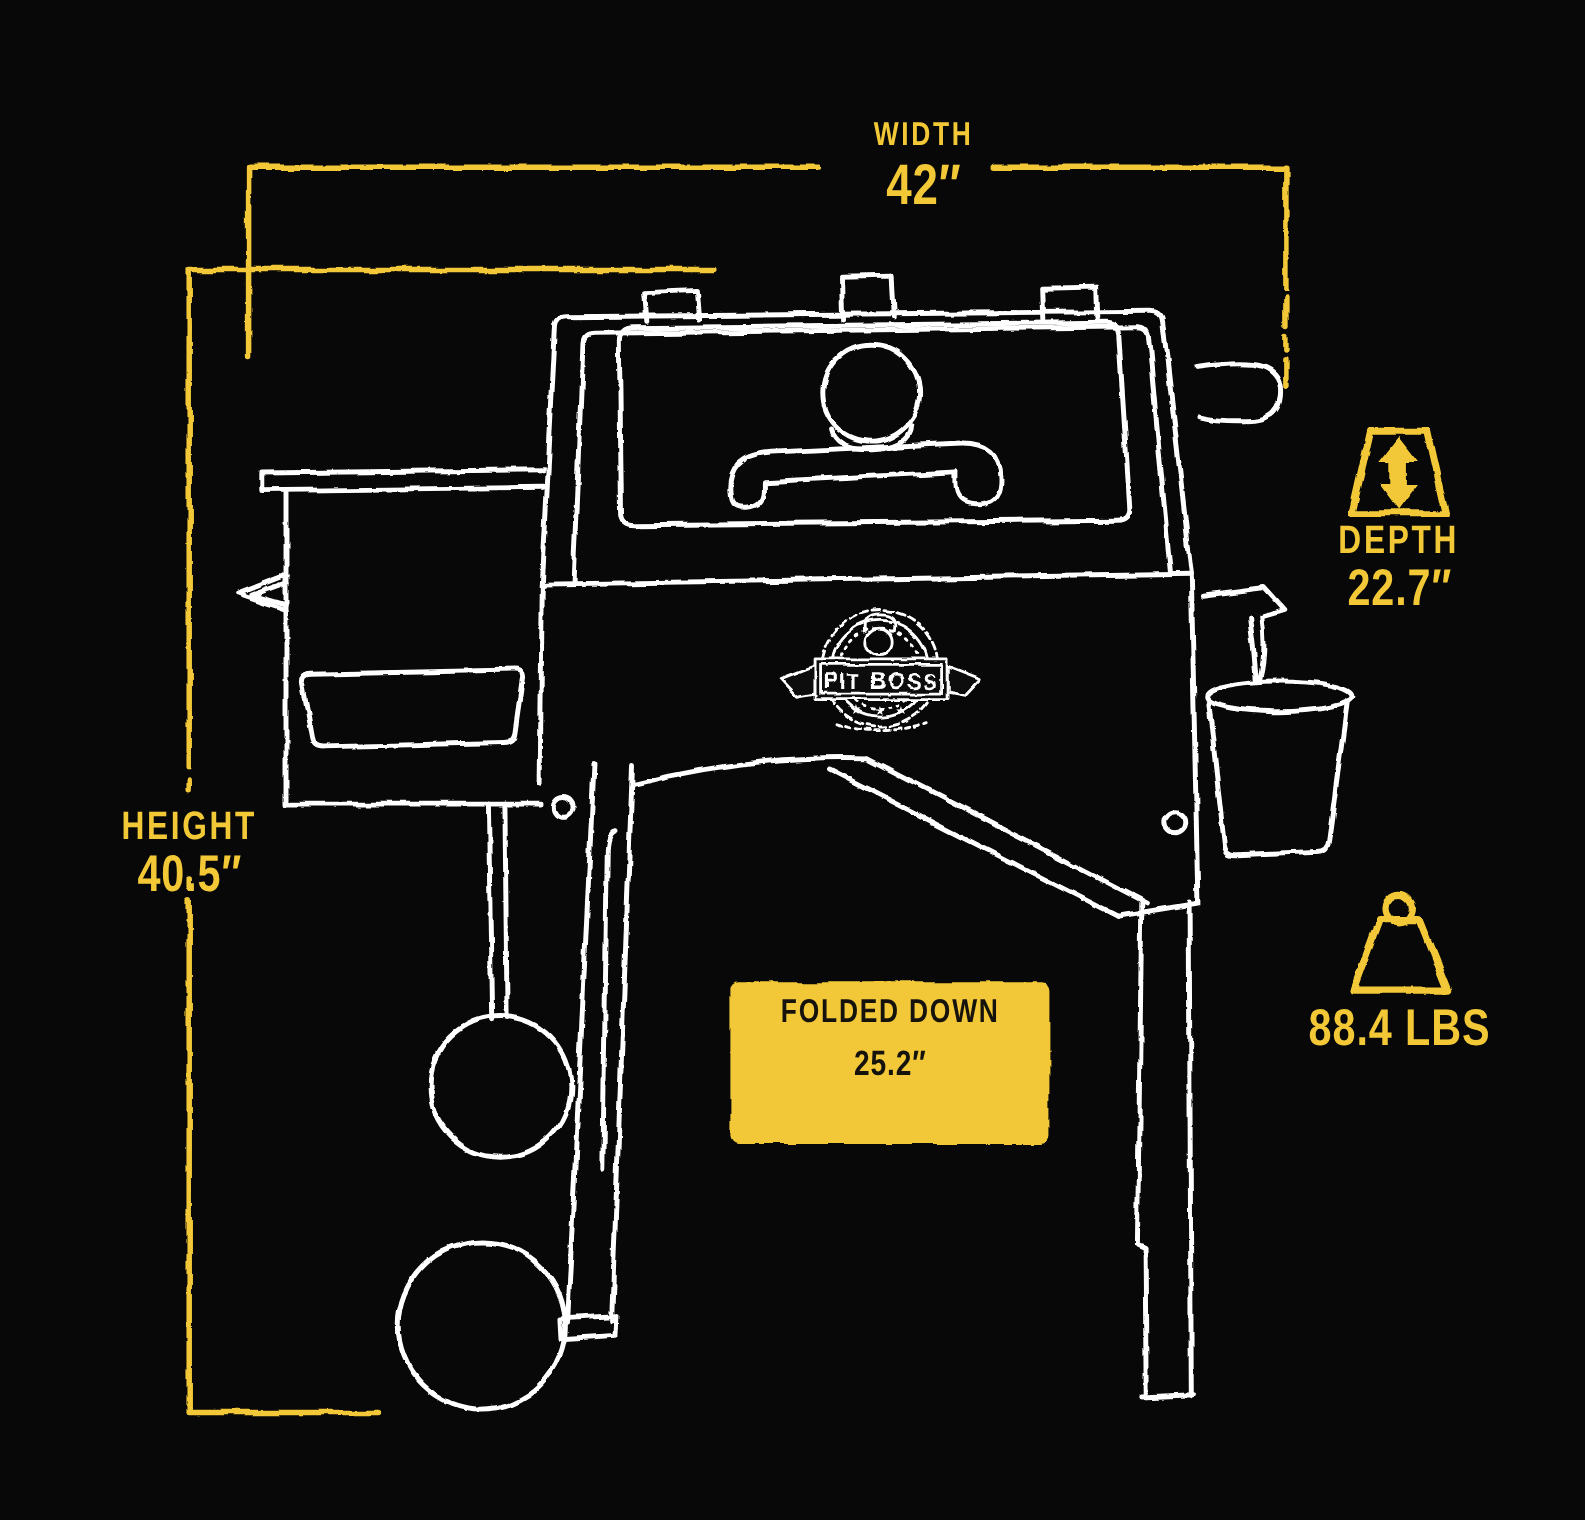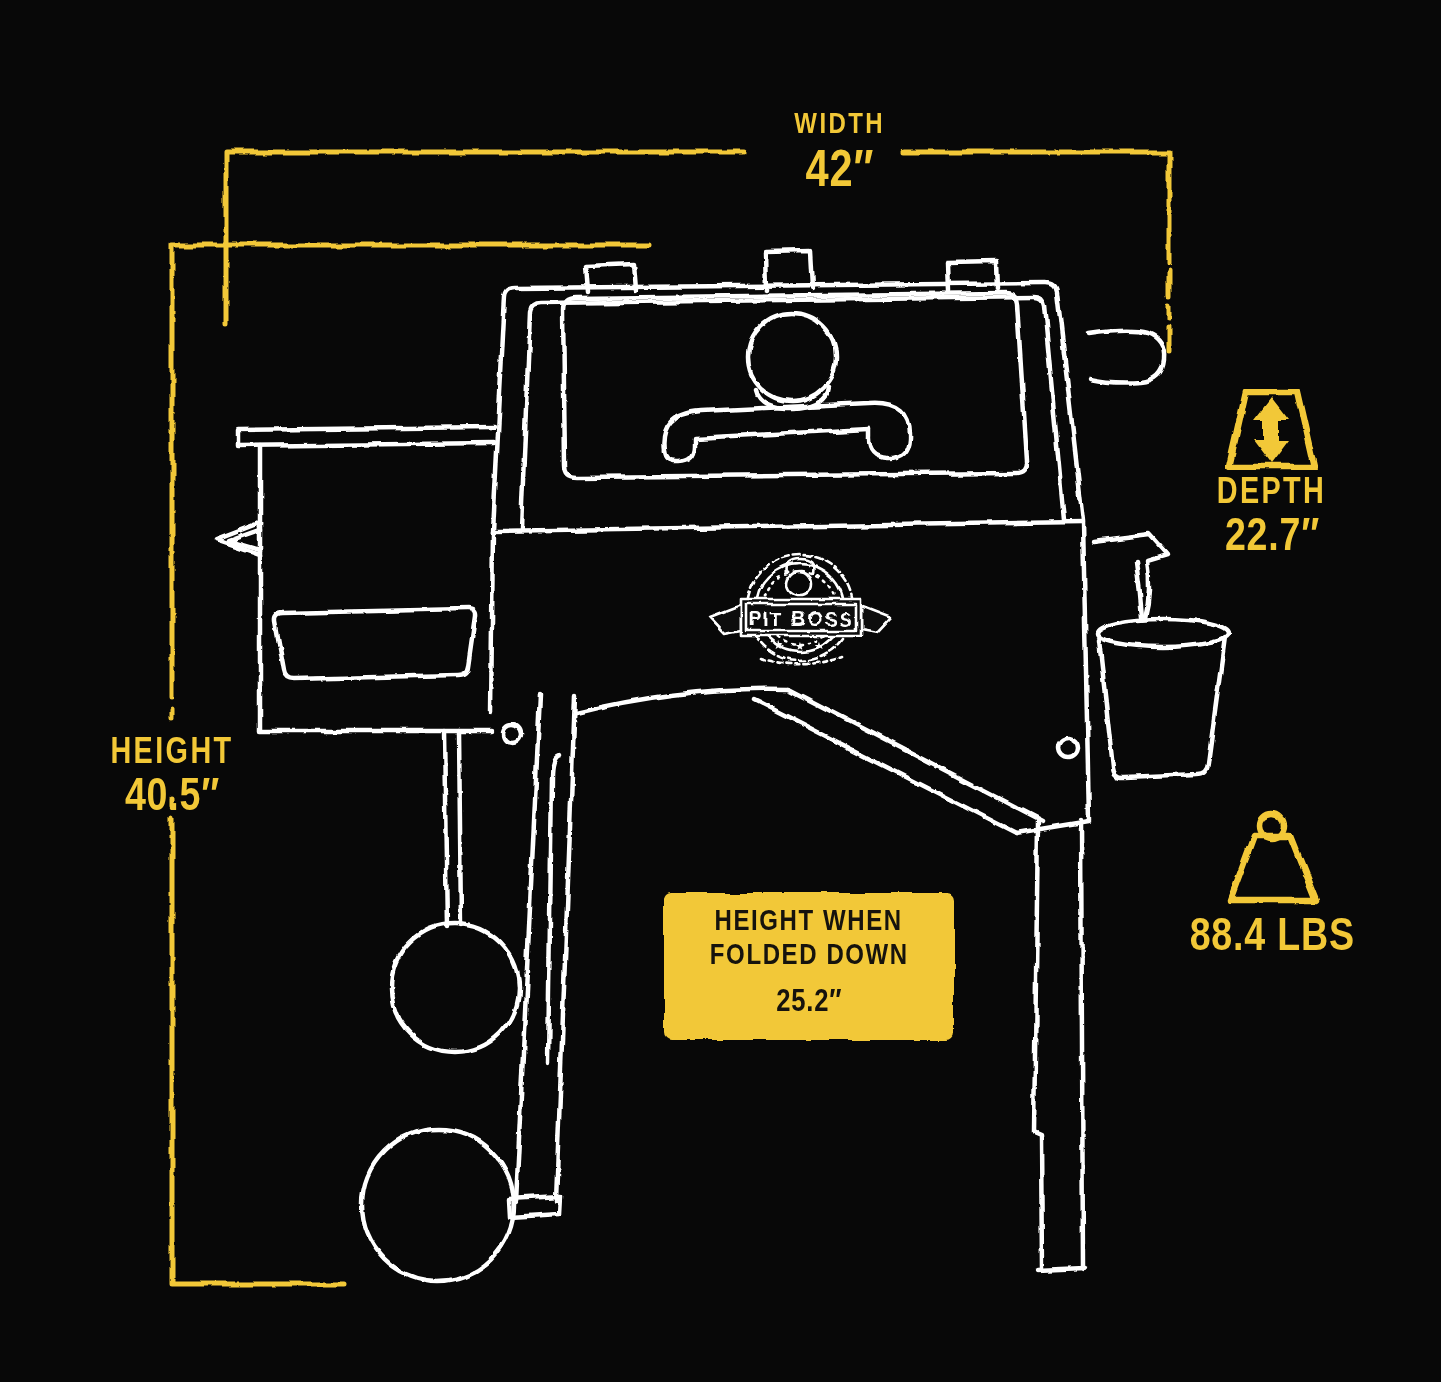--- a/index.html
+++ b/index.html
@@ -167,18 +167,17 @@
   <div class="dim" style="left:1152px;top:474px;width:240px;">
     <div class="dim-name sz29"><span class="cond">DEPTH</span></div>
     <div class="dim-value sz47"><span class="cond">22.7″</span></div>
   </div>
 
   <div class="dim" style="left:1142px;top:908px;width:260px;">
     <div class="dim-value sz47"><span class="cond">88.4 LBS</span></div>
   </div>
 
   <div class="badge">
-    <div class="dim-name sz30"><span class="cond">HEIGHT WHEN</span></div>
     <div class="dim-name sz30"><span class="cond">FOLDED DOWN</span></div>
     <div class="bval"><span class="cond">25.2″</span></div>
   </div>
 
 </div>
 
 </body></html>

